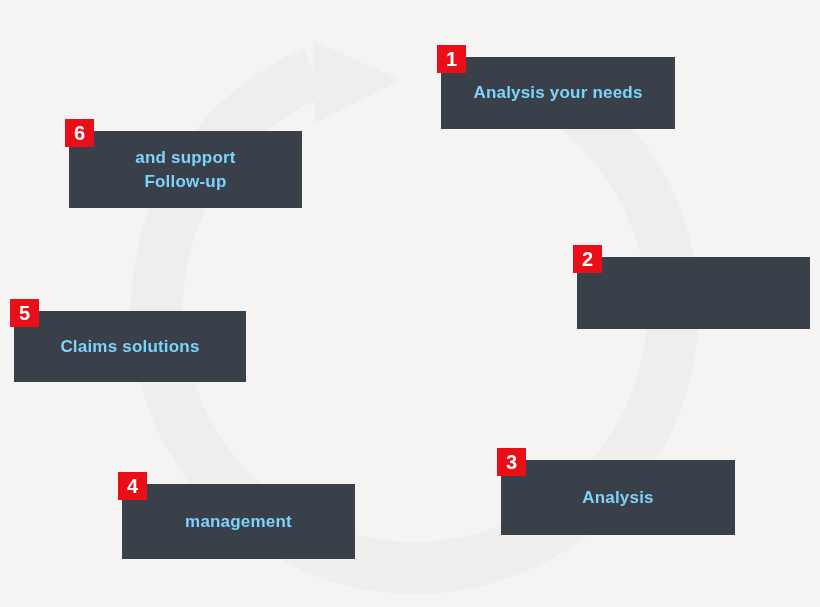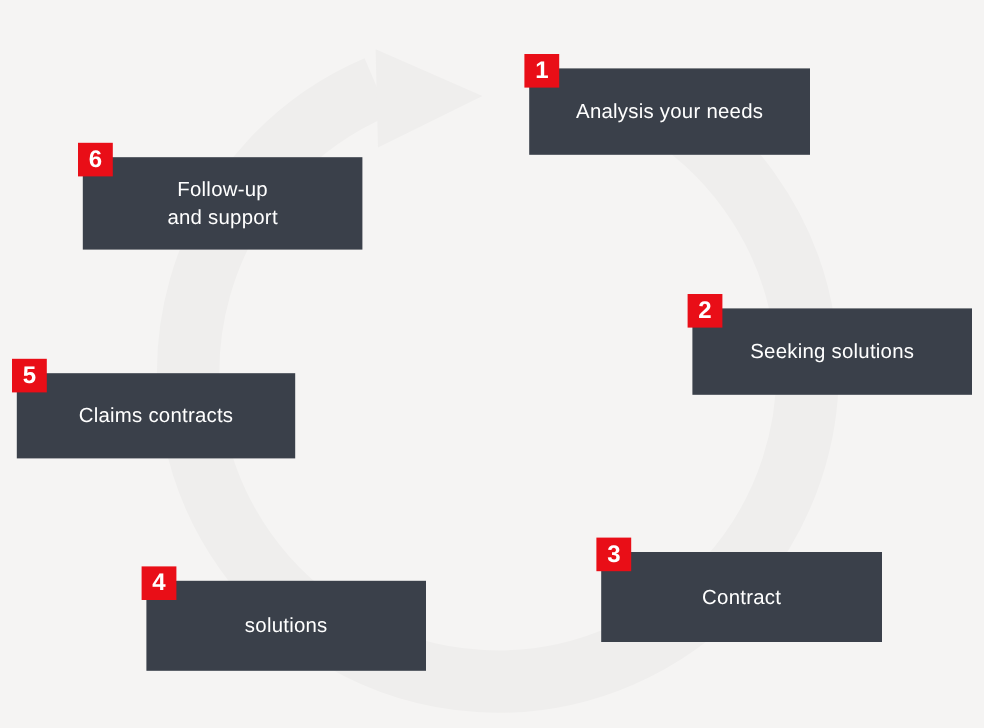--- a/index.html
+++ b/index.html
@@ -19,22 +19,22 @@
   }
   .step {
     position: absolute;
     background: #3a404a;
     display: flex;
     align-items: center;
     justify-content: center;
     text-align: center;
   }
   .step .label {
-    color: #ffffff;
-    font-weight: normal;
+    color: #7dd3fc;
+    font-weight: bold;
     font-size: 17px;
     line-height: 24px;
     letter-spacing: 0.2px;
   }
   .step .label span { display: block; }
   .badge {
     position: absolute;
     left: -4px;
     top: -12px;
     width: 29px;
@@ -67,49 +67,45 @@
   <div class="step step1">
     <div class="badge">1</div>
     <div class="label">
       <span>Analysis your needs</span>
       <span></span>
     </div>
   </div>
 
   <div class="step step2">
     <div class="badge">2</div>
-    <div class="label">
-      <span>Seeking solutions</span>
-      <span></span>
-    </div>
   </div>
 
   <div class="step step3">
     <div class="badge">3</div>
     <div class="label">
-      <span>Contract</span>
+      <span>Analysis</span>
     </div>
   </div>
 
   <div class="step step4">
     <div class="badge">4</div>
     <div class="label">
-      <span>solutions</span>
+      <span>management</span>
     </div>
   </div>
 
   <div class="step step5">
     <div class="badge">5</div>
     <div class="label">
-      <span>Claims contracts</span>
+      <span>Claims solutions</span>
       <span></span>
     </div>
   </div>
 
   <div class="step step6">
     <div class="badge">6</div>
     <div class="label">
+      <span>and support</span>
       <span>Follow-up</span>
-      <span>and support</span>
     </div>
   </div>
 
 </div>
 
 </body></html>

